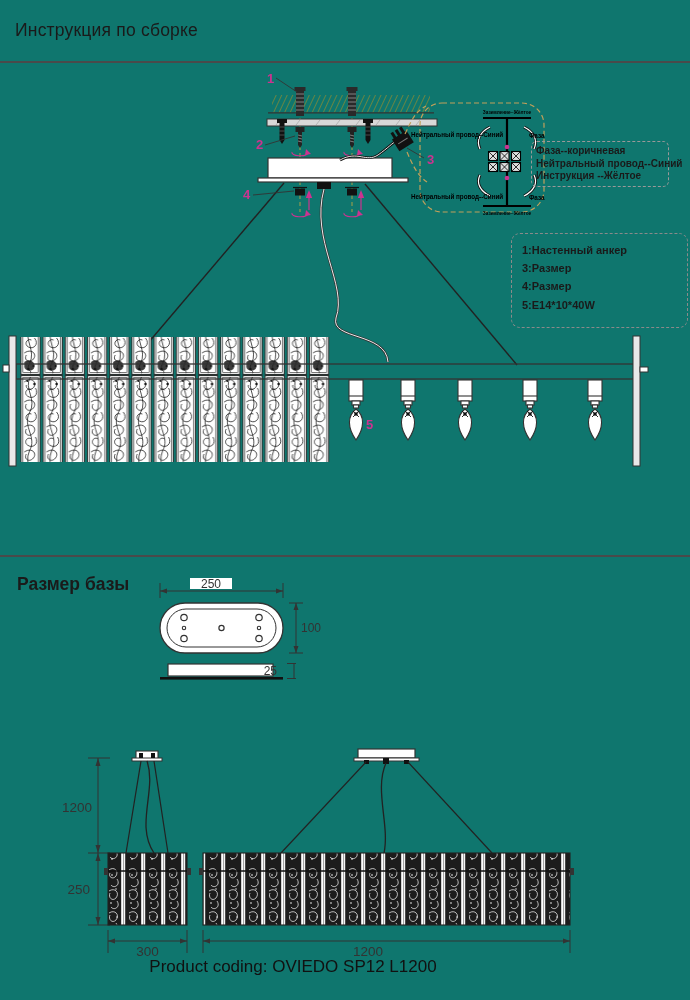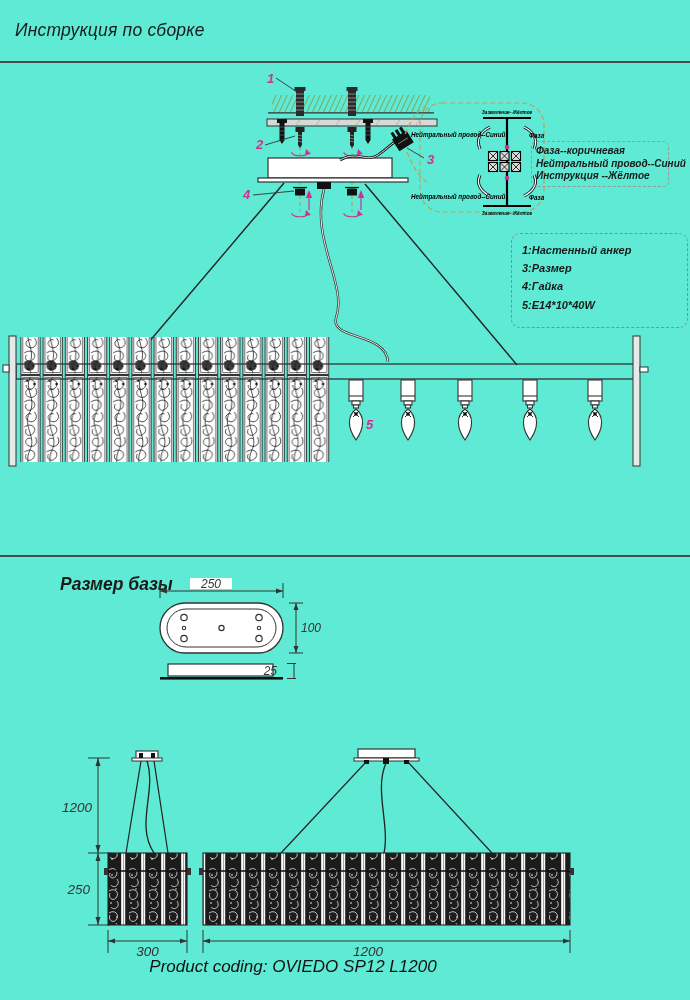--- a/index.html
+++ b/index.html
@@ -1,30 +1,30 @@
 <!DOCTYPE html>
 <html><head>
 <meta charset="utf-8">
 <style>
   html,body{margin:0;padding:0;background:#fff;}
-  .page{position:relative;width:690px;height:1000px;background:#5eead4;overflow:hidden;
-        font-family:"Liberation Sans",sans-serif;color:#1a1a1a;font-style:italic;}
+  .page{position:relative;width:690px;height:1000px;background:#0f766e;overflow:hidden;
+        font-family:"Liberation Sans",sans-serif;color:#1a1a1a;}
   .title{position:absolute;left:15px;top:20px;font-size:17.5px;font-weight:500;letter-spacing:.2px;}
   .hr{position:absolute;left:0;width:690px;border-top:2px solid #4a4a4a;}
   .hr1{top:61px;} .hr2{top:555px;}
   svg.layer{position:absolute;left:0;}
   .sec1{top:62px;} .sec2{top:562px;} .sec3{top:700px;}
   .legend-box{position:absolute;left:531px;top:141px;width:138px;box-sizing:border-box;
       border:1.5px dashed #999;border-radius:6px;padding:3px 4px;font-size:10px;font-weight:bold;
       line-height:12.6px;white-space:nowrap;}
   .parts-box{position:absolute;left:511px;top:233px;width:177px;height:95px;box-sizing:border-box;
       border:1.6px dashed #8a8a8a;border-radius:9px;padding:7px 0 0 10px;font-size:11px;
       font-weight:bold;line-height:18.2px;white-space:nowrap;}
   .h2{position:absolute;left:17px;font-size:17.5px;font-weight:bold;}
-  .base-h{top:574px;margin-left:43px;} .overall-h{top:706px;}
+  .base-h{top:574px;} .overall-h{top:706px;}
   .product{position:absolute;left:0;top:957px;width:586px;text-align:center;font-size:17px;color:#111;}
   text{font-family:"Liberation Sans",sans-serif;}
   .callout{fill:#cc3390;font-weight:bold;font-size:13px;}
   .dim{fill:#333;font-size:12px;}
   .dim3{fill:#333;font-size:13.5px;}
   .wlabel{fill:#000;font-weight:bold;font-size:6.3px;}
   .wtiny{fill:#000;font-weight:bold;font-size:4.7px;text-anchor:middle;}
 </style>
 </head>
 <body>
@@ -268,21 +268,21 @@
 
   <div class="legend-box">
     <div>Фаза--коричневая</div>
     <div>Нейтральный провод--Синий</div>
     <div>Инструкция --Жёлтое</div>
   </div>
 
   <div class="parts-box">
     <div>1:Настенный анкер</div>
     <div>3:Размер</div>
-    <div>4:Гайка</div>
+    <div>4:Размер</div>
     <div>5:E14*10*40W</div>
   </div>
 
   <div class="h2 base-h">Размер базы</div>
   <svg class="layer sec2" width="690" height="138" viewBox="0 562 690 138">
 
     <g stroke="#333" stroke-width="1">
       <line x1="160" y1="583" x2="160" y2="598"></line>
       <line x1="283" y1="583" x2="283" y2="598"></line>
       <line x1="160" y1="591" x2="283" y2="591"></line>

